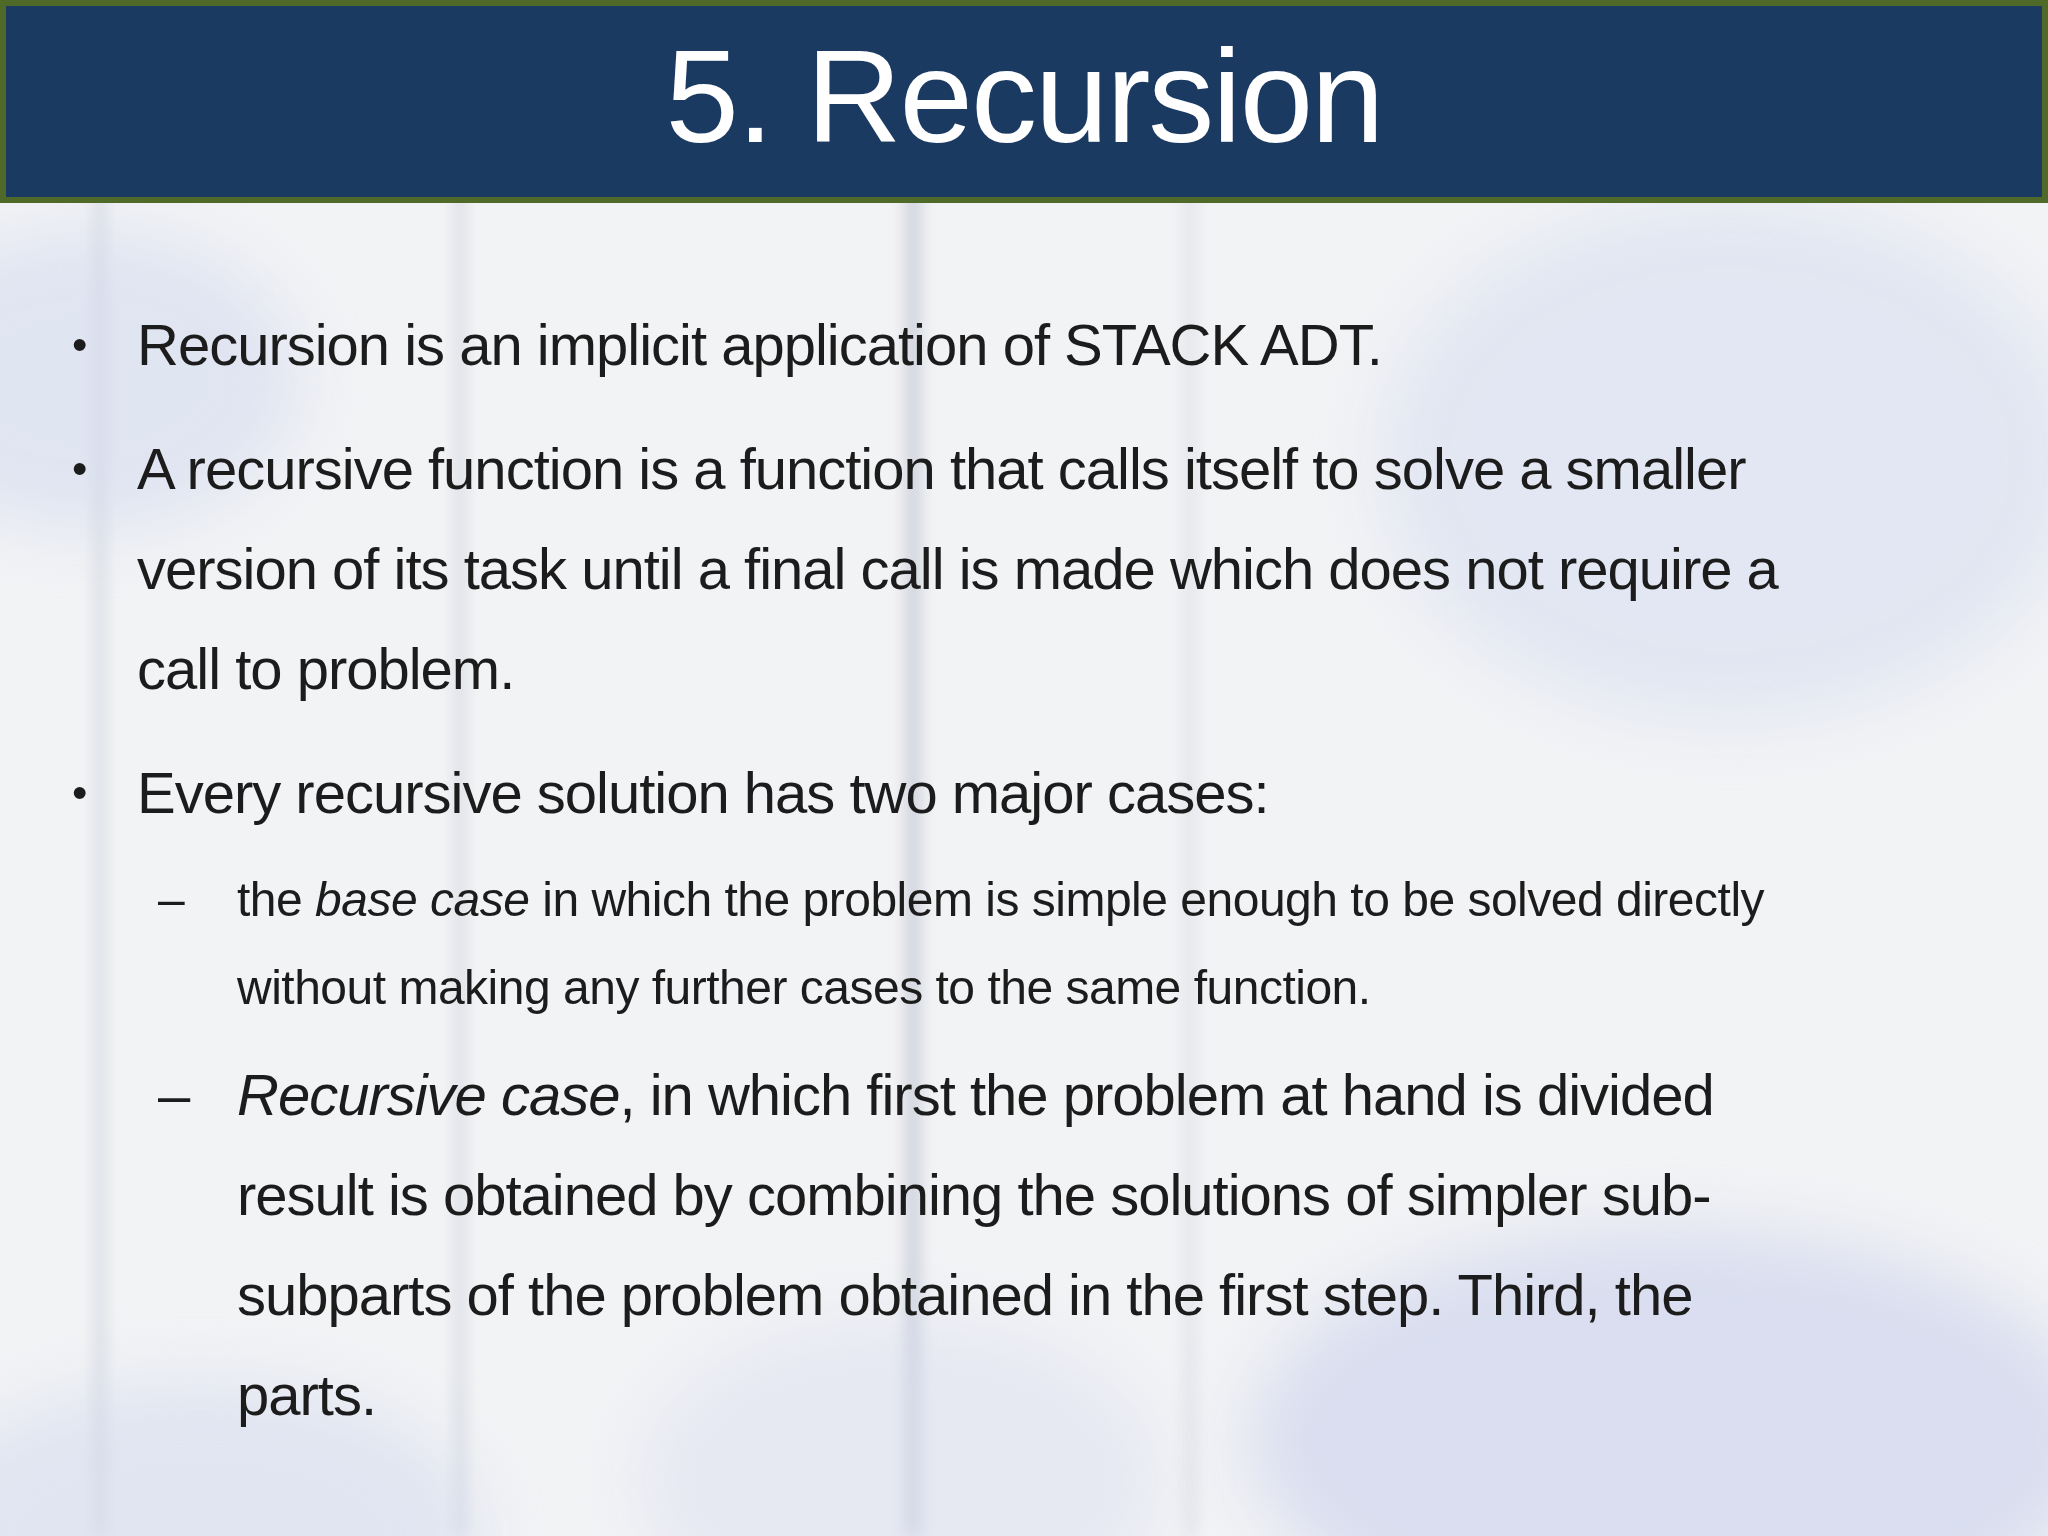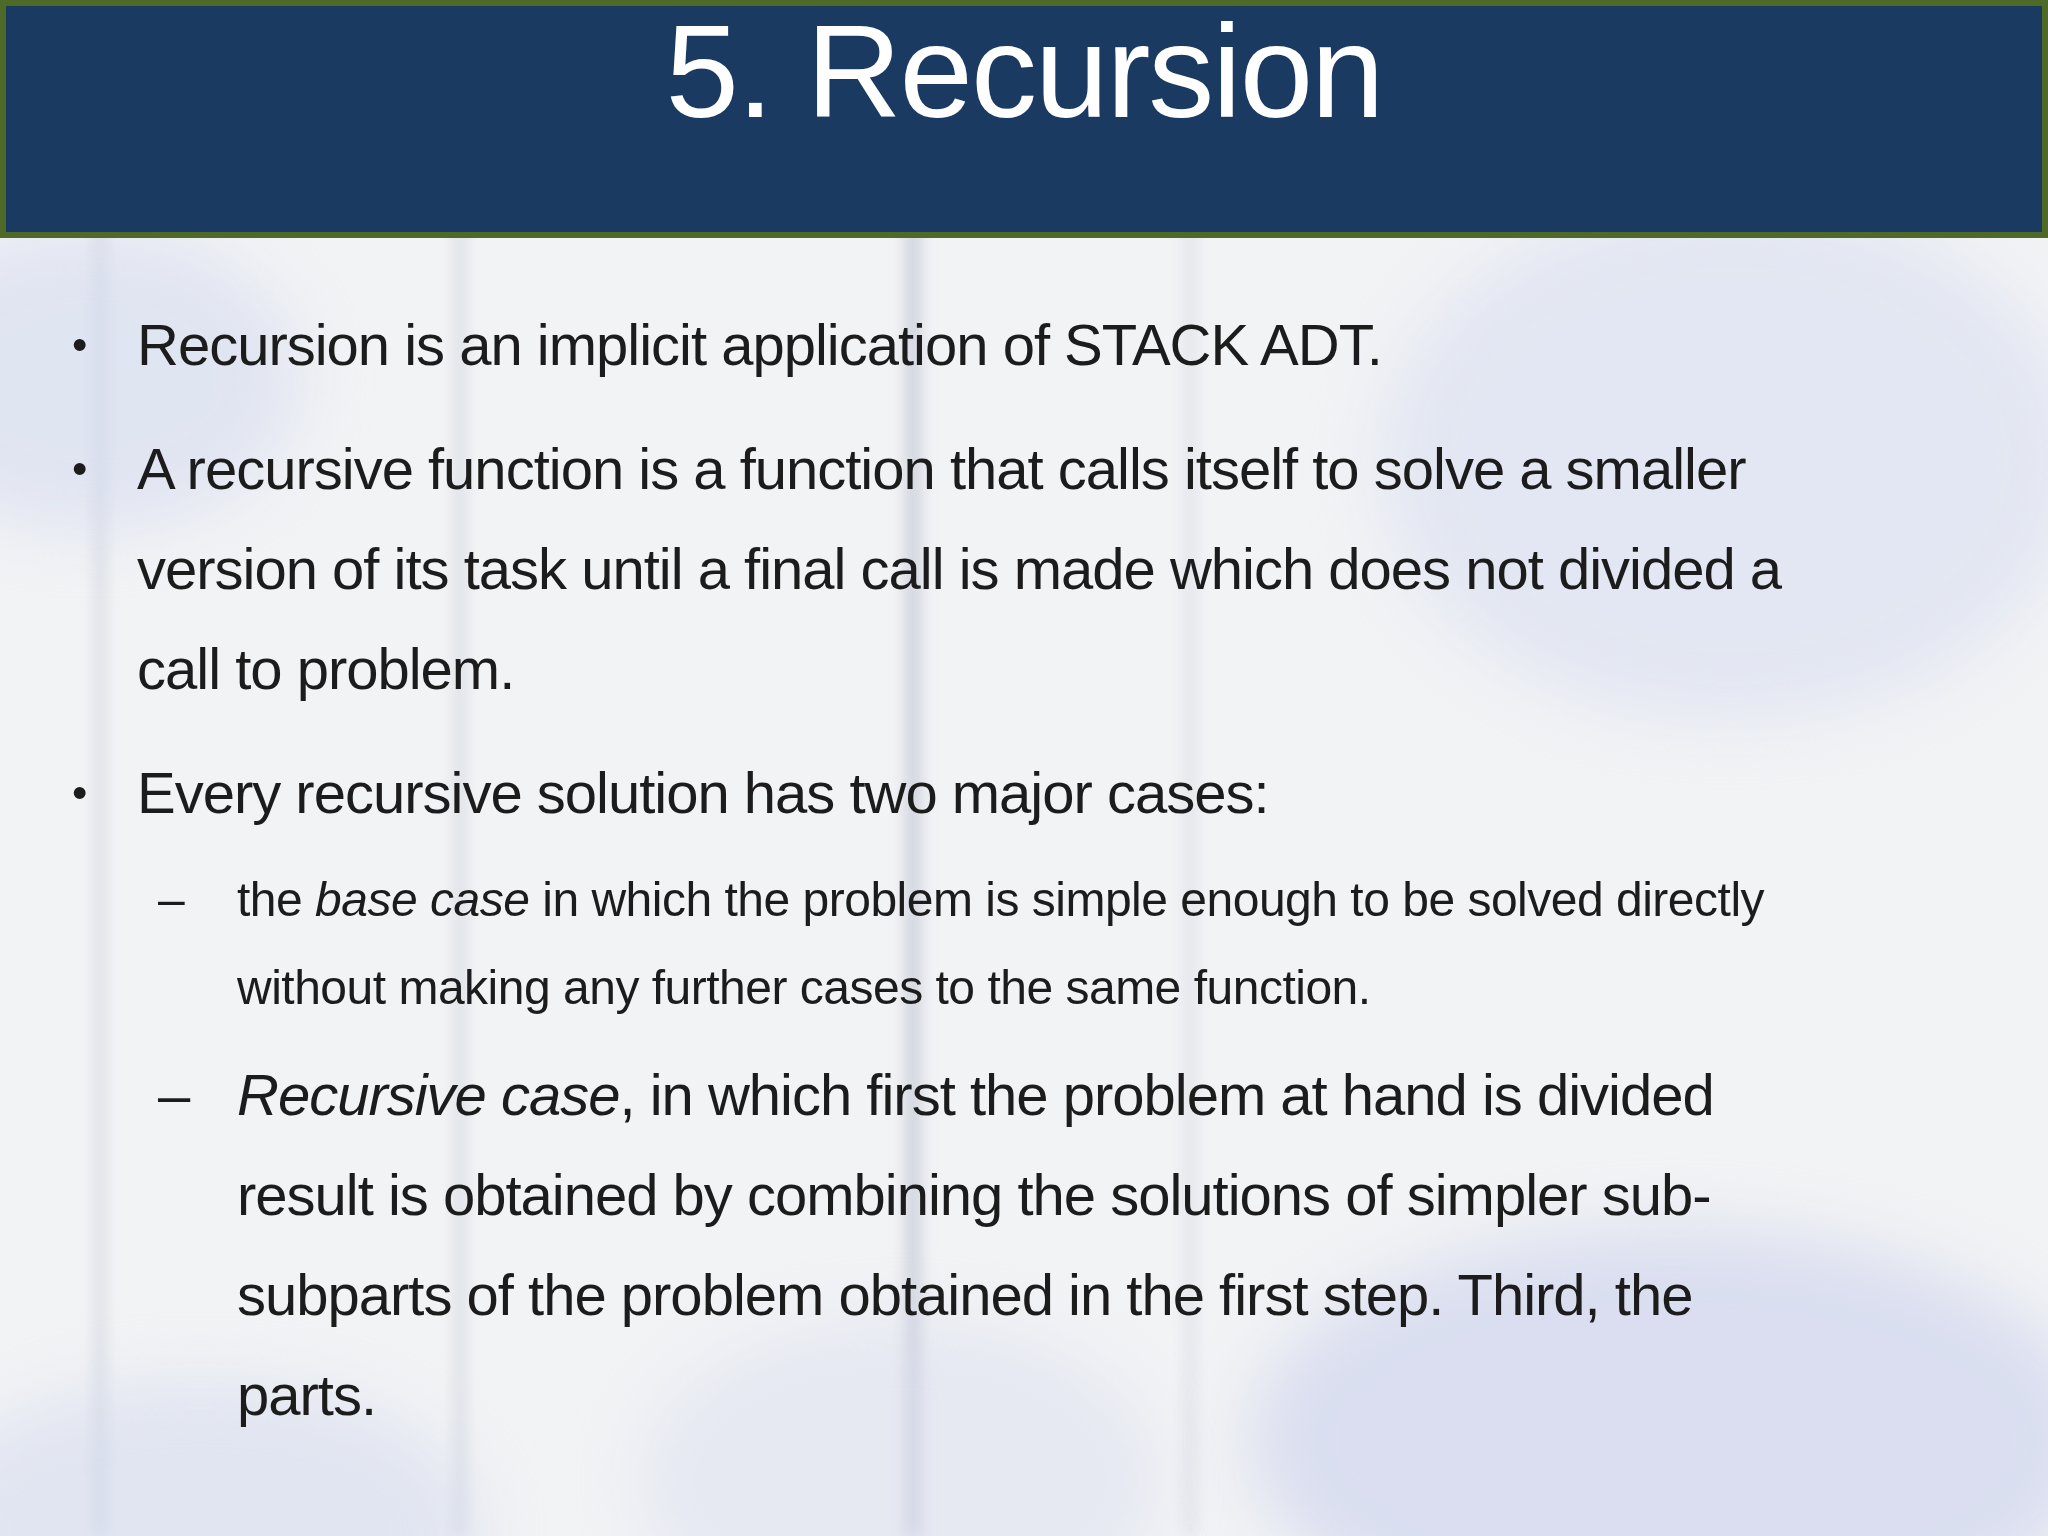--- a/index.html
+++ b/index.html
@@ -12,24 +12,24 @@
     background:var(--bg);
     font-family:"Liberation Sans", sans-serif;
     color:var(--text);
   }
   
   .wash{position:absolute; pointer-events:none;}
   .streak{top:0;bottom:0;width:10px;background:rgba(176,183,199,.38);filter:blur(7px);}
   .patch{filter:blur(34px);border-radius:50%;}
   
   .header{
-    position:absolute; left:0; top:0; width:2048px; height:238px;
+    position:absolute; left:0; top:0; width:2048px; height:203px;
     box-sizing:border-box; border:6px solid var(--olive);
     background:var(--navy);
-    display:flex; align-items:flex-start; justify-content:center;
+    display:flex; align-items:center; justify-content:center;
     z-index:5;
   }
   .header .title{
     color:var(--title); font-size:132px; font-weight:400;
     letter-spacing:-2px; line-height:1; padding-bottom:10px;
   }
   
   .content{
     position:absolute; left:0; top:238px; right:0; bottom:0;
     padding:57px 30px 0 68px; z-index:3;
@@ -77,21 +77,21 @@
   <div class="content">
 
     <div class="row lvl1">
       <span class="marker">•</span>
       <span class="ln">Recursion is an implicit application of STACK ADT.</span>
     </div>
 
     <div class="row lvl1 gap-sm">
       <span class="marker">•</span>
       <span class="ln">A recursive function is a function that calls itself to solve a smaller</span>
-      <span class="ln">version of its task until a final call is made which does not divided a</span>
+      <span class="ln">version of its task until a final call is made which does not require a</span>
       <span class="ln">call to problem.</span>
     </div>
 
     <div class="row lvl1 gap-sm">
       <span class="marker">•</span>
       <span class="ln">Every recursive solution has two major cases:</span>
     </div>
 
     <div class="row lvl2 sub-small gap-xs">
       <span class="marker">–</span>

